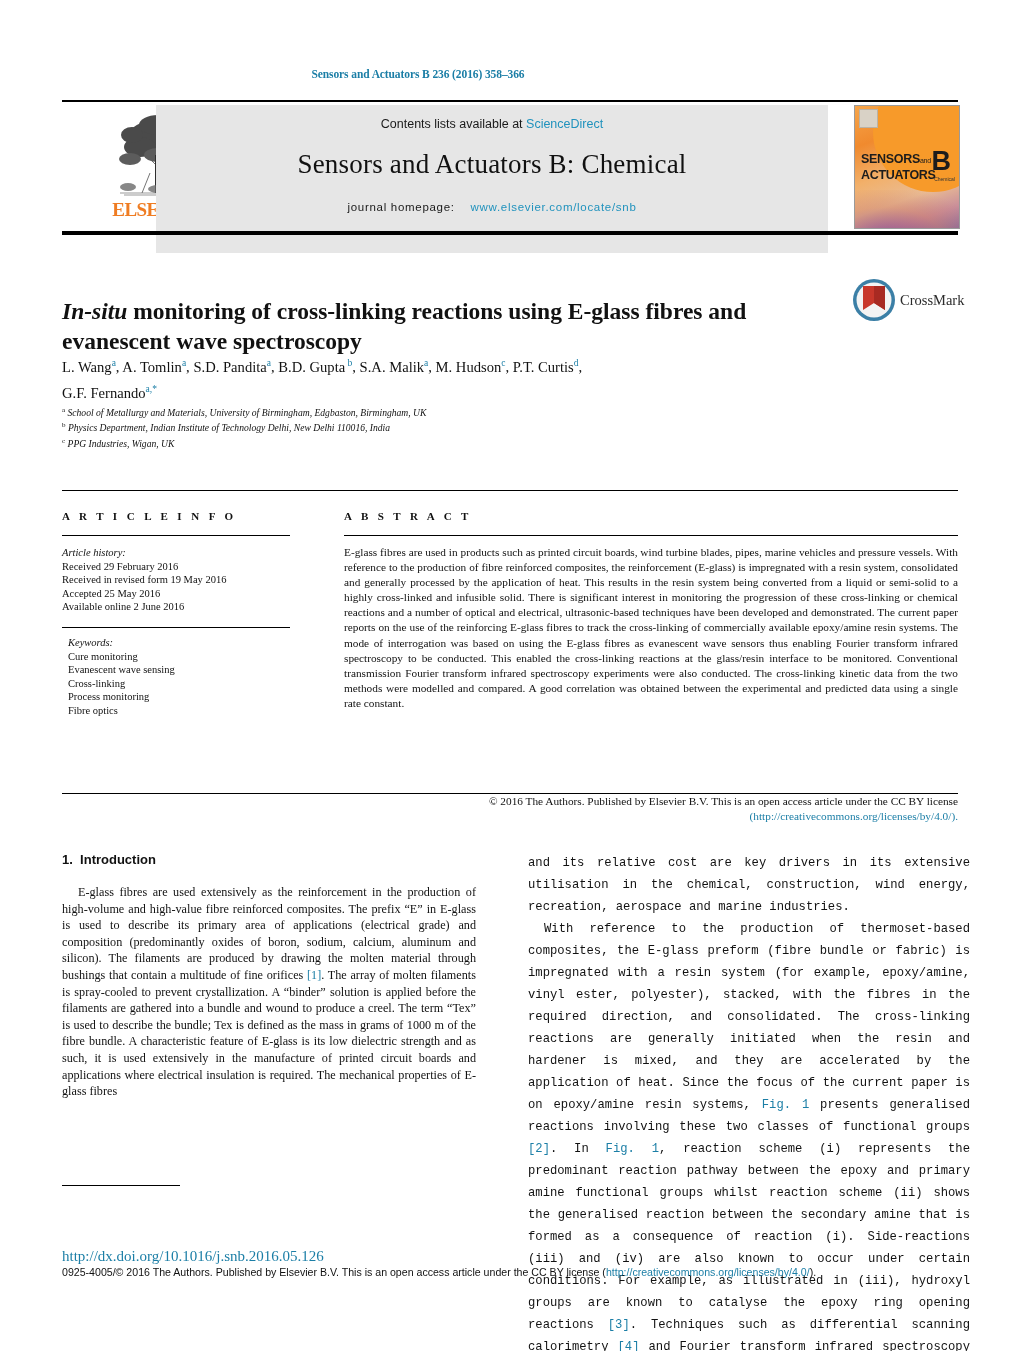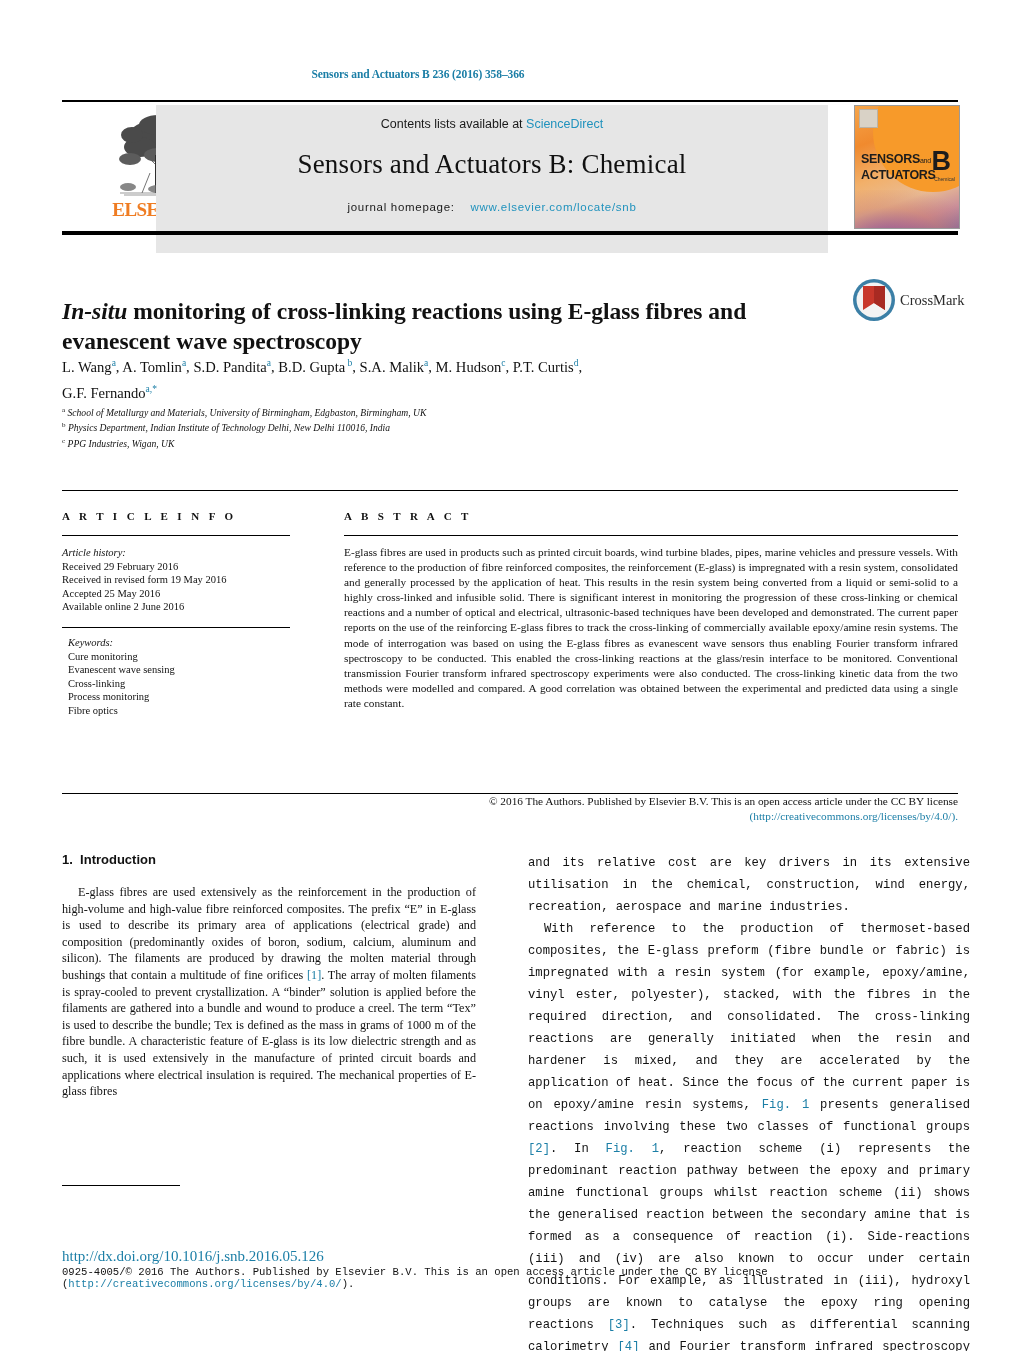--- a/index.html
+++ b/index.html
@@ -381,21 +381,21 @@
     position: absolute;
     left: 62px; top: 1248px;
     font-family: "Liberation Serif", serif;
     font-size: 15px;
     color: #1b7ea6;
   }
   .copyline {
     position: absolute;
     left: 62px; top: 1266px;
     width: 896px;
-    font-family: Liberation Mono, monospace;
+    font-family: Liberation Sans, sans-serif;
     font-size: 10.6px;
     color: #111;
   }
   .copyline .lic { color: #1b7ea6; }
 </style>
 </head>
 <body>
 
 <div class="page">
 

